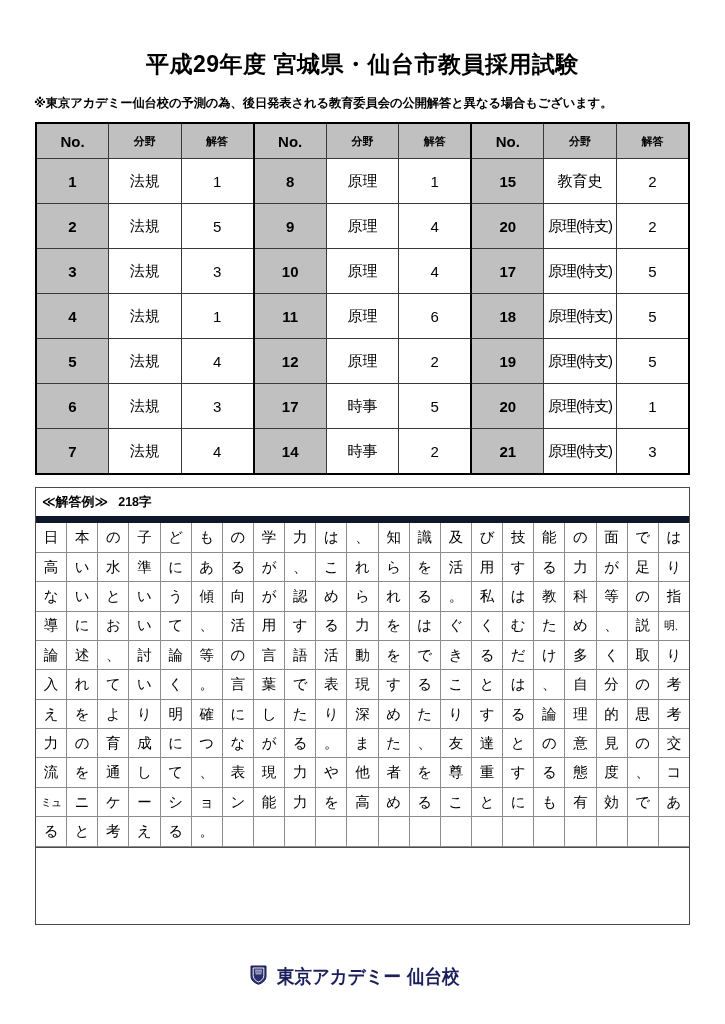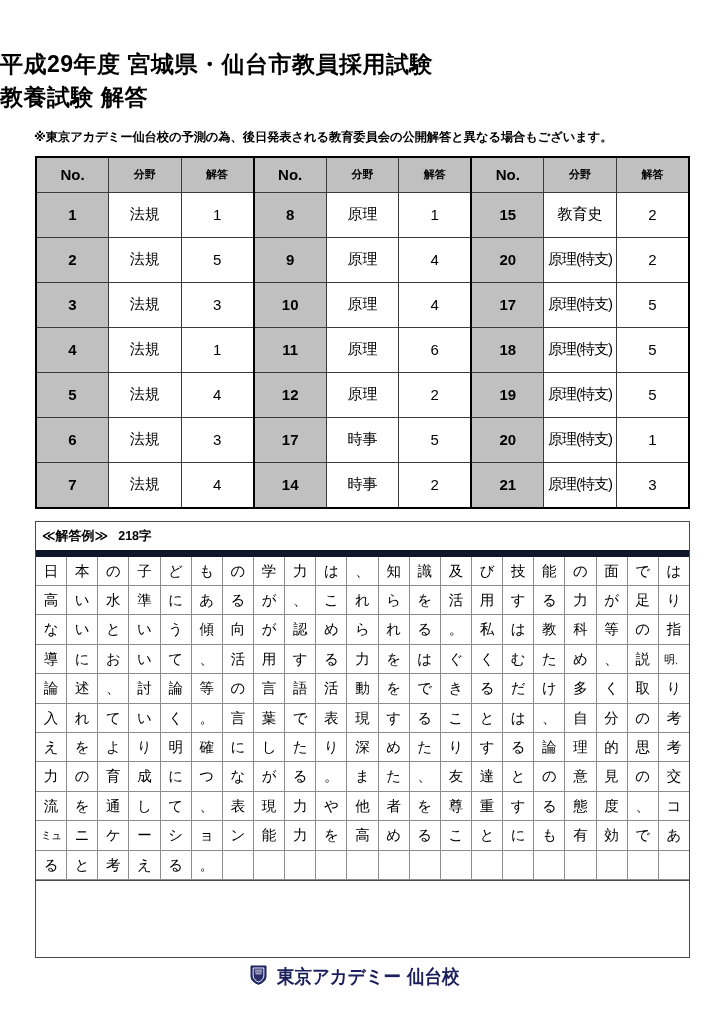--- a/index.html
+++ b/index.html
@@ -19,21 +19,21 @@
   .page {
     width: 725px;
     height: 1024px;
     box-sizing: border-box;
     padding: 0;
     position: relative;
   }
 
   
   .title-block {
-    text-align: left;
+    text-align: center;
     padding-top: 48px;
   }
   .title-line {
     font-size: 23px;
     font-weight: bold;
     letter-spacing: 0.5px;
     line-height: 1.45;
     white-space: nowrap;
   }
 
@@ -149,21 +149,20 @@
     transform-origin: left center;
   }
 </style>
 </head>
 <body>
 
 <div class="page">
 
   <div class="title-block">
     <div class="title-line">平成29年度 宮城県・仙台市教員採用試験</div>
-    <div class="title-line">教養試験 解答</div>
   </div>
 
   <div class="note">※東京アカデミー仙台校の予測の為、後日発表される教育委員会の公開解答と異なる場合もございます。</div>
 
   <table class="answer-table">
     <thead>
       <tr>
         <th class="hdr-no">No.</th>
         <th>分野</th>
         <th>解答</th>

